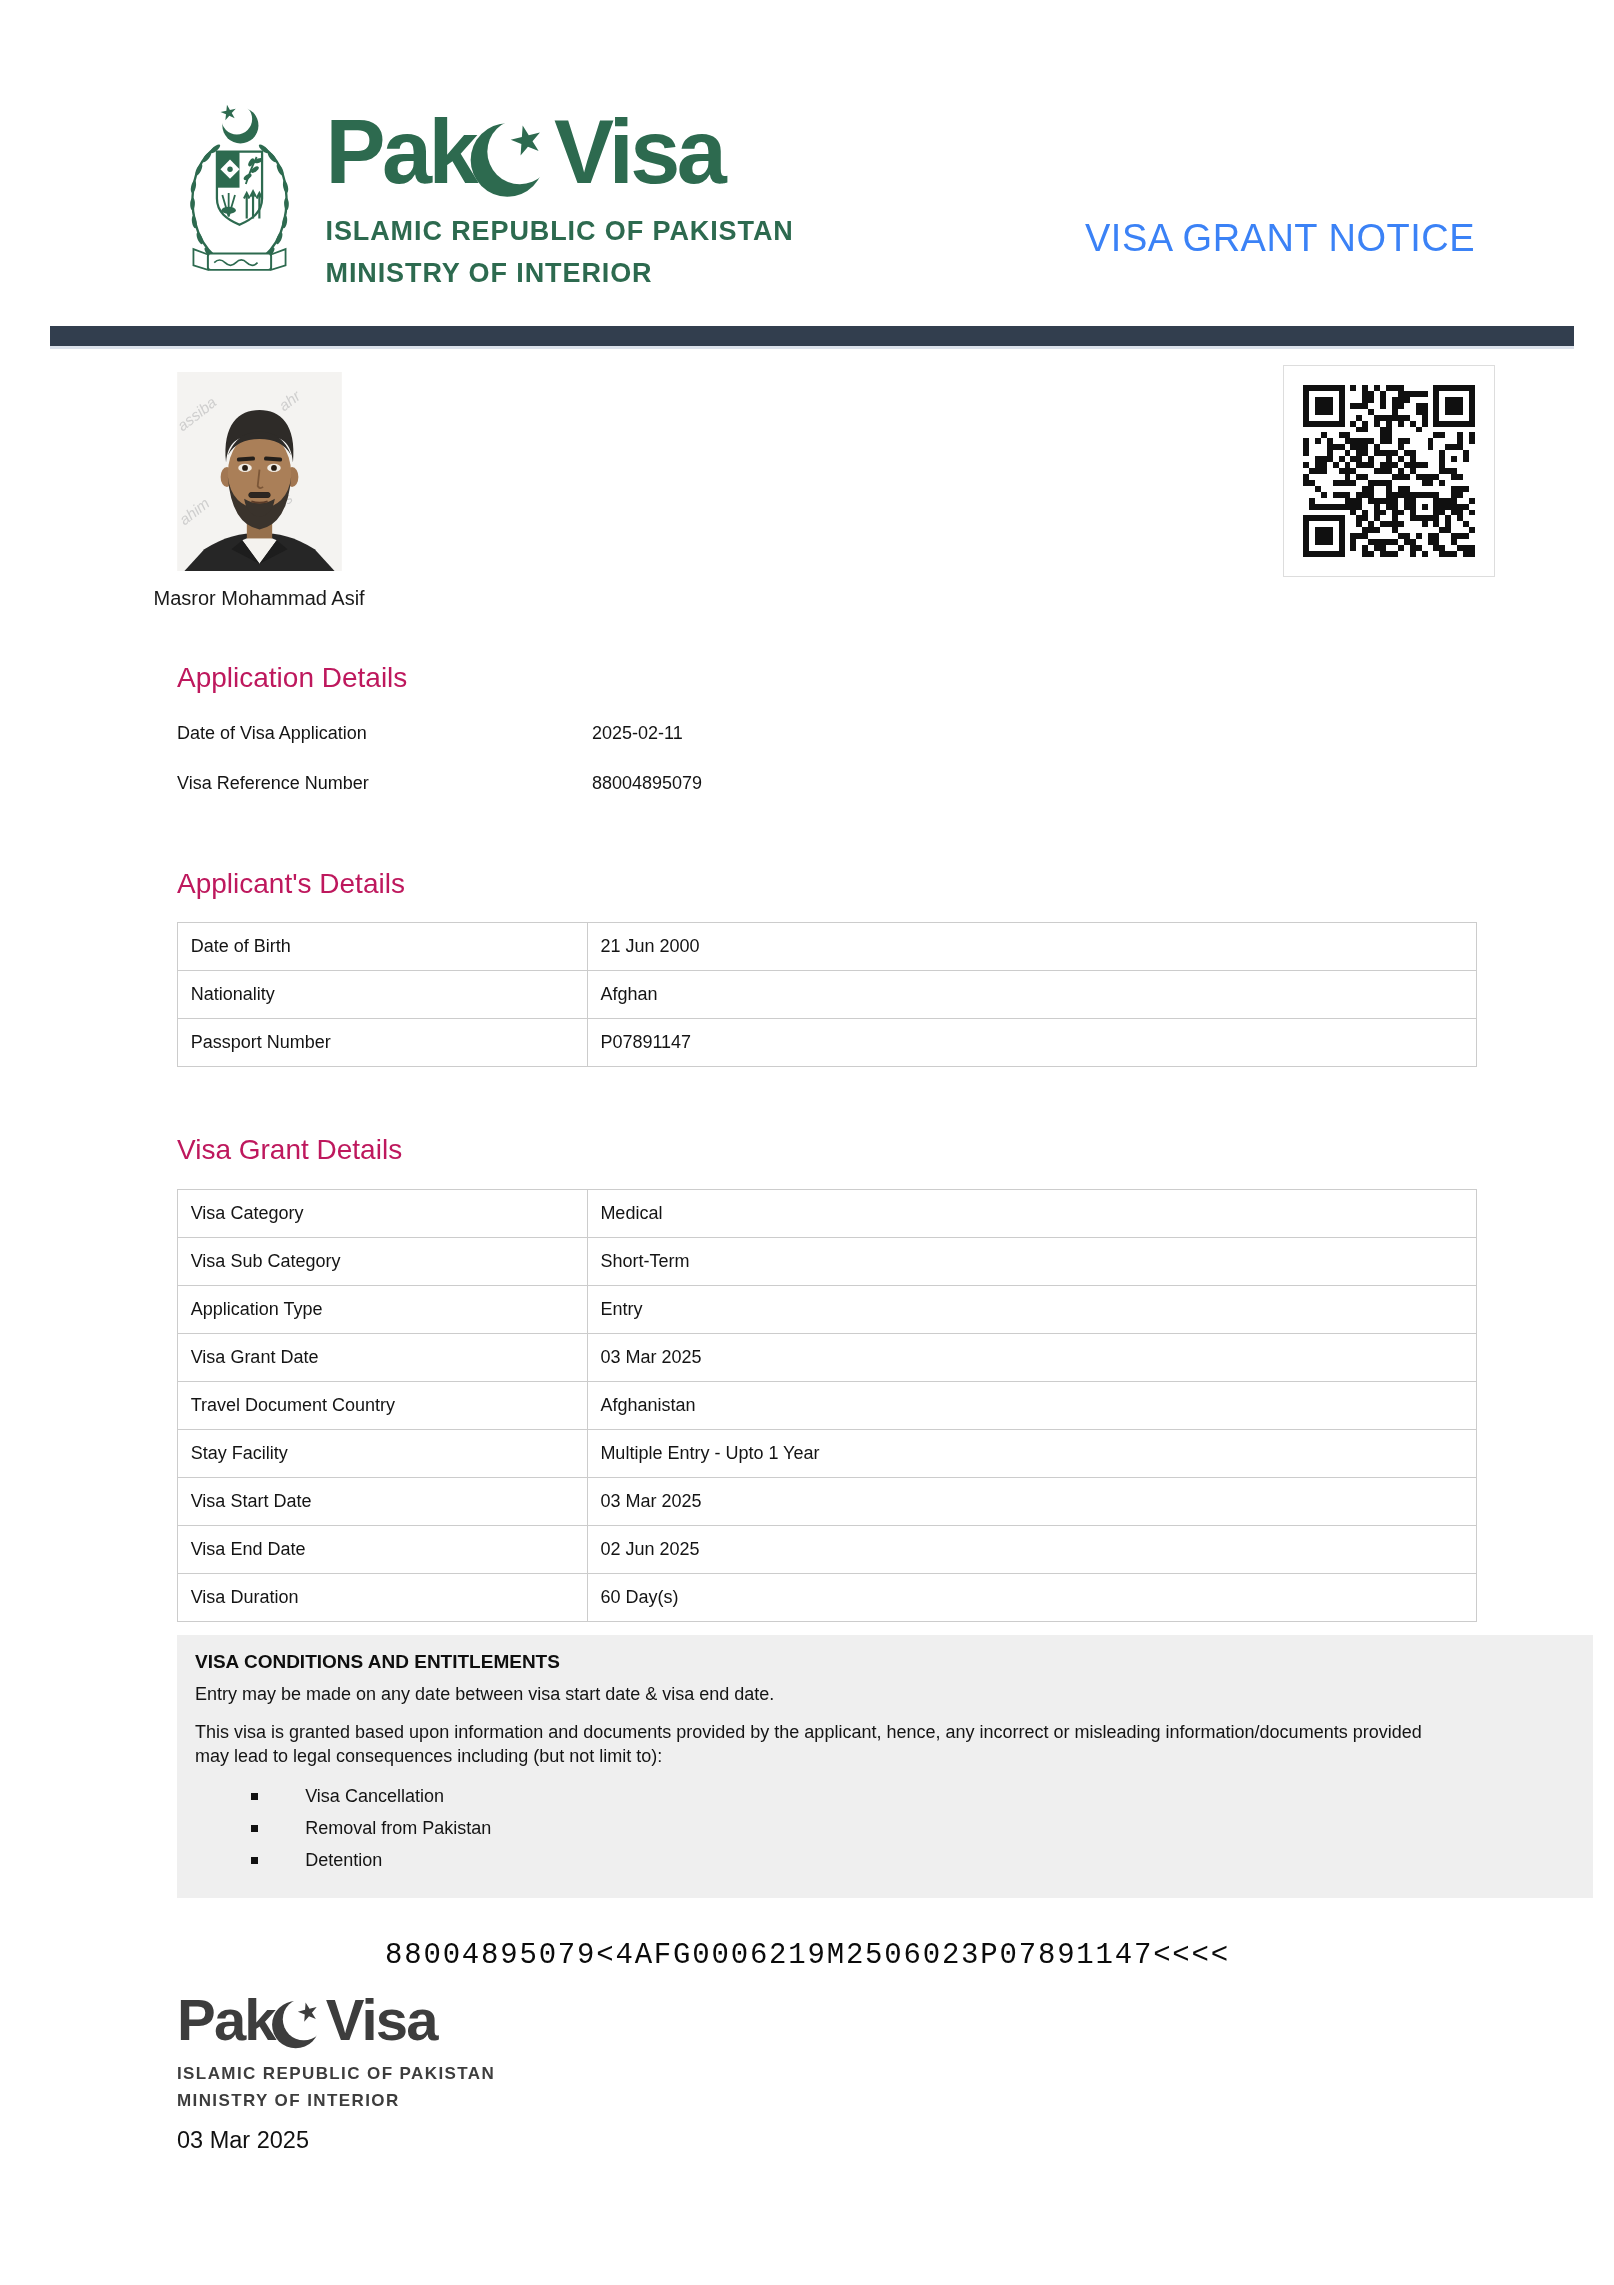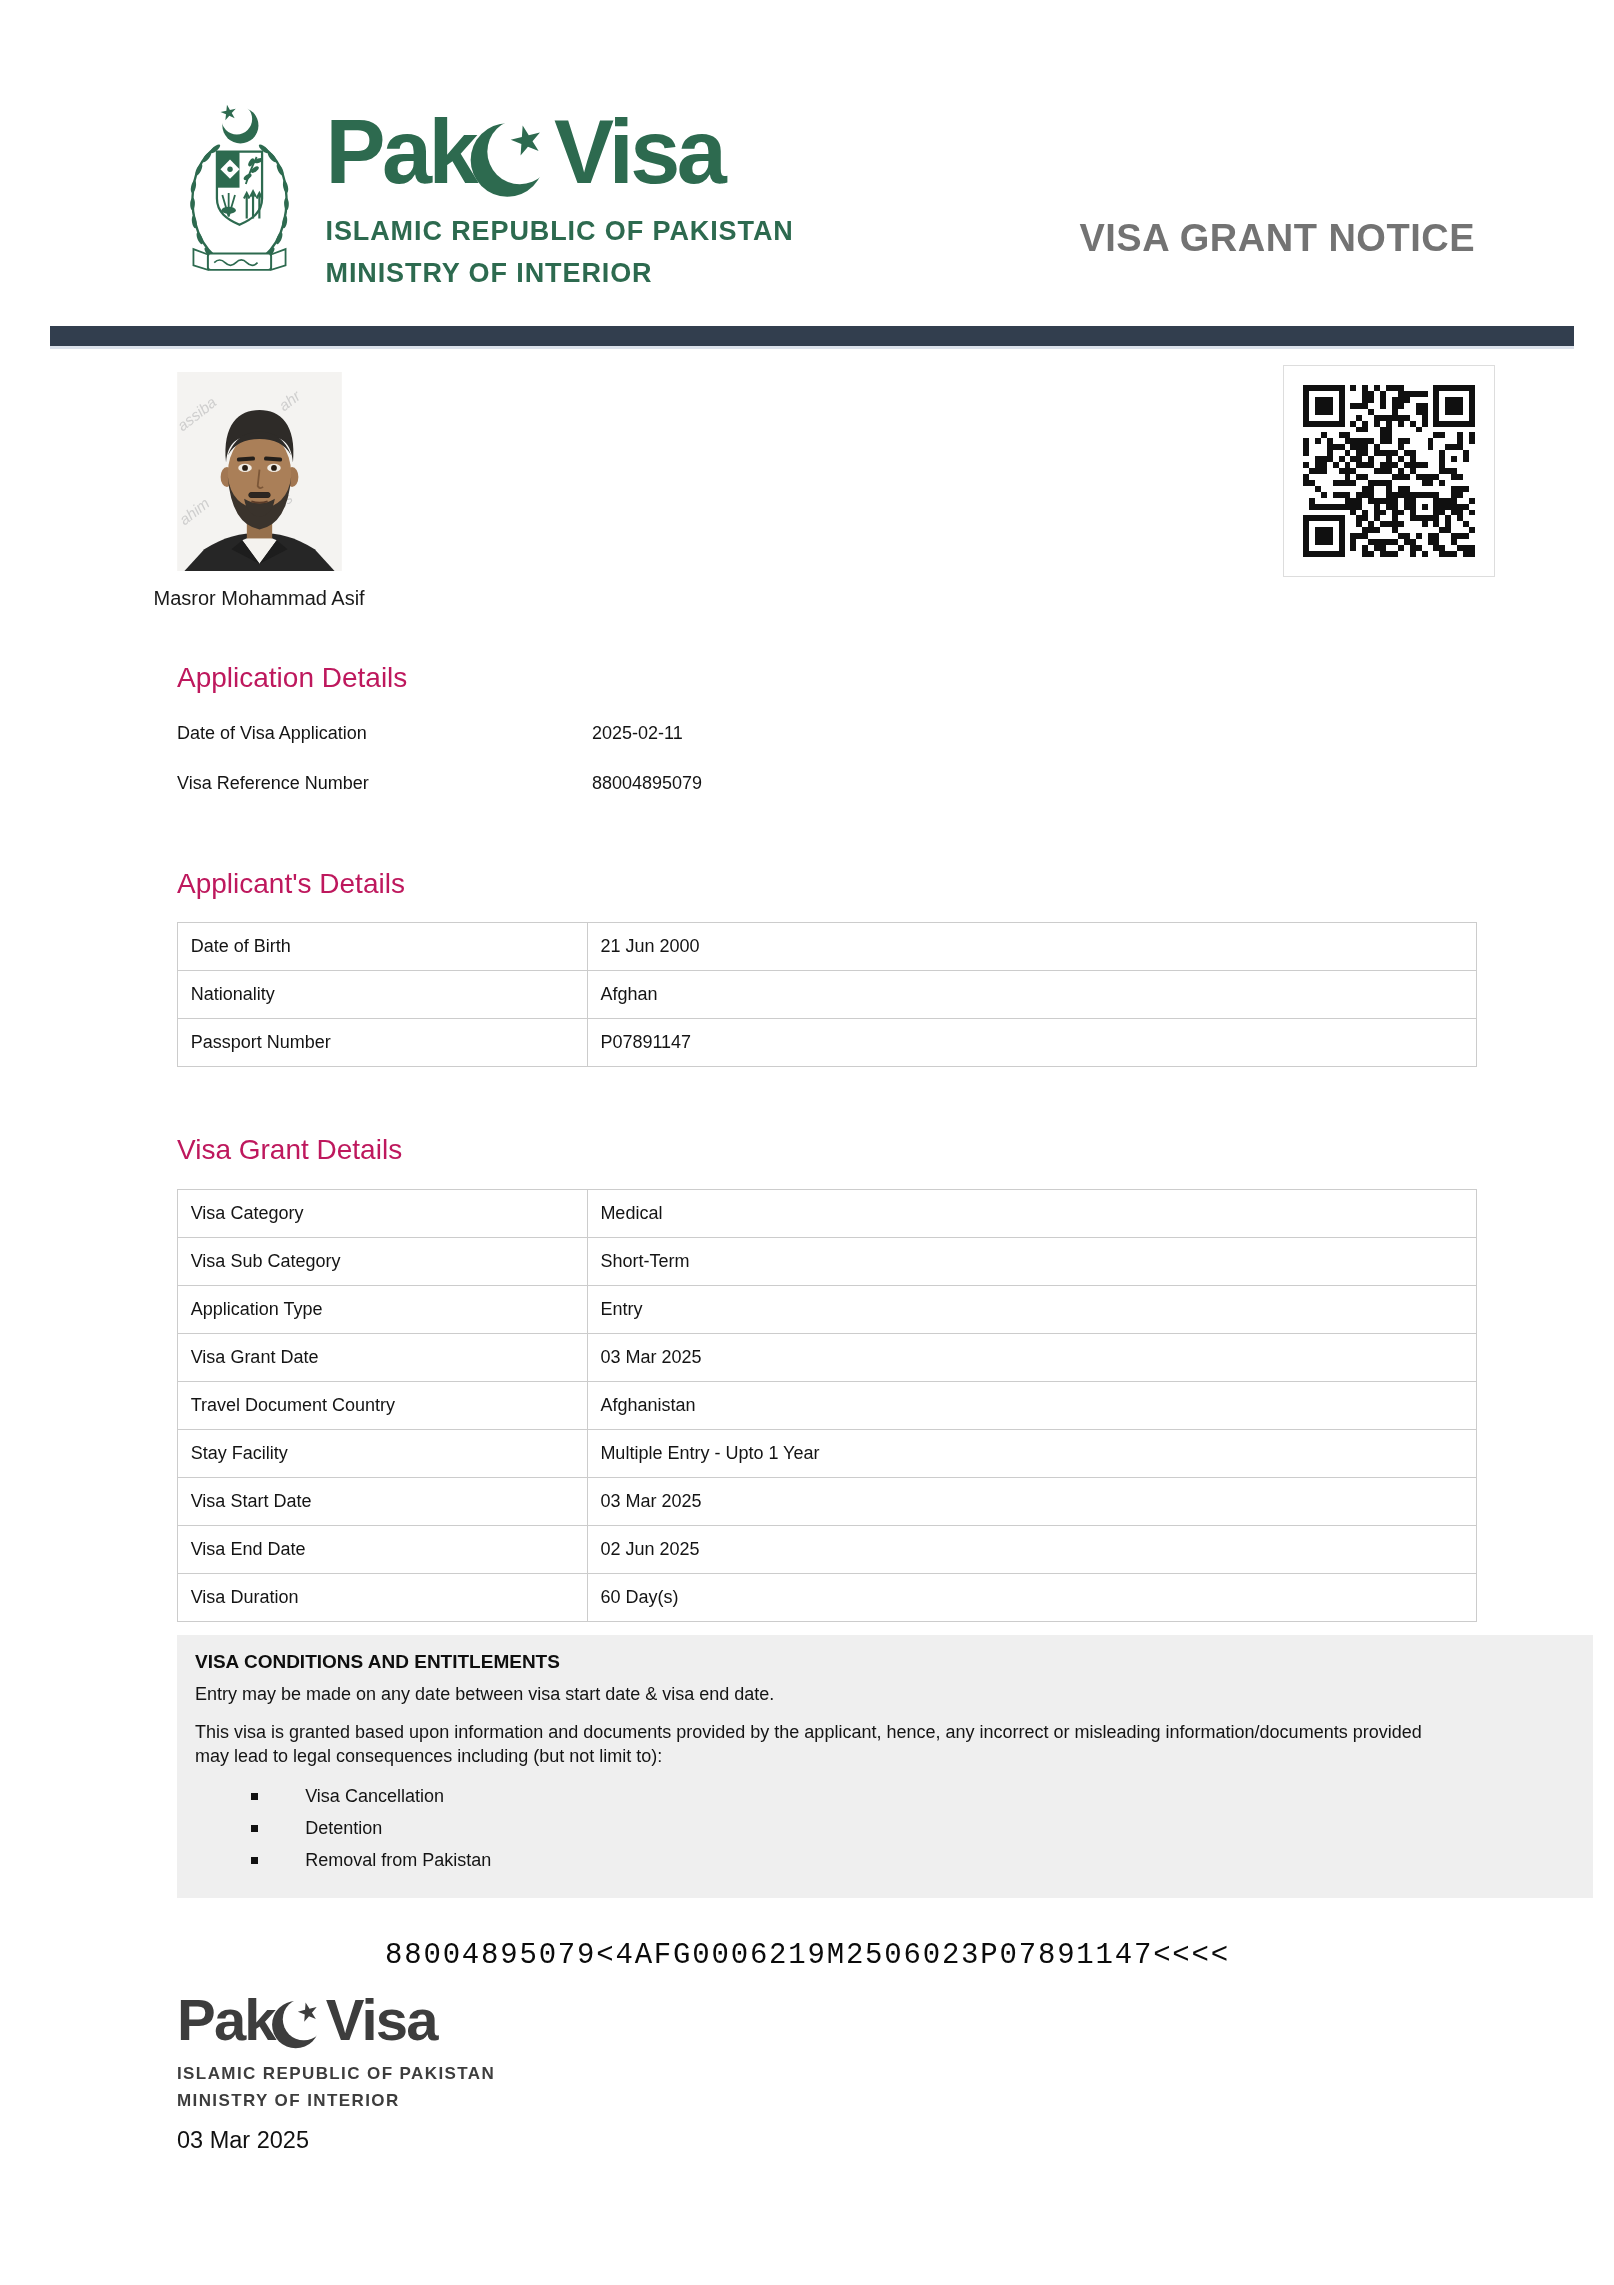--- a/index.html
+++ b/index.html
@@ -7,21 +7,21 @@
 
   
   .header{padding:101px 136px 0 177px;display:flex;align-items:flex-start;position:relative;}
   .emblem{flex:0 0 auto;}
   .logo-col{margin-left:23.5px;}
   .logo-row{display:flex;align-items:center;}
   .logo-word{font-size:90px;font-weight:bold;letter-spacing:-3.6px;color:#2d6a4f;line-height:1;}
   .logo-glyph{margin:0 -5.4px;position:relative;top:5.4px;}
   .org-line{font-size:27px;font-weight:bold;color:#2d6a4f;letter-spacing:0.9px;line-height:1.55;}
   .org-block{margin-top:9px;}
-  .notice-title{position:absolute;right:140px;top:217px;font-size:38px;font-weight:700;color:#737373;letter-spacing:0.5px;}
+  .notice-title{position:absolute;right:140px;top:217px;font-size:38px;font-weight:400;color:#3b82f6;letter-spacing:0.5px;}
 
   
   .bar{margin:31px 41px 0 50px;height:20px;background:#323e4e;border-bottom:3.6px solid #dbe1eb;}
 
   
   .id-row{display:flex;justify-content:space-between;align-items:flex-start;margin:23.5px 120px 0 177px;}
   .photo-wrap{width:235px;}
   .photo-caption{margin:12.7px 0 0 -23.5px;font-size:20px;color:#1a1a1a;white-space:nowrap;}
   .qr-box{width:172px;height:172px;padding:19px;border:0.9px solid #dddddd;background:#fff;margin-top:-7.2px;}
 
@@ -718,26 +718,26 @@
   <div class="cond-para">This visa is granted based upon information and documents provided by the applicant, hence, any incorrect or misleading information/documents provided may lead to legal consequences including (but not limit to):</div>
   <div class="cond-bullets">
 
       <div class="cond-bullet">
         <span class="bullet-square"></span>
         <span>Visa Cancellation</span>
       </div>
 
       <div class="cond-bullet">
         <span class="bullet-square"></span>
-        <span>Detention</span>
+        <span>Removal from Pakistan</span>
       </div>
 
       <div class="cond-bullet">
         <span class="bullet-square"></span>
-        <span>Removal from Pakistan</span>
+        <span>Detention</span>
       </div>
     </div>
 </div>
 
 <div class="mrz">
   <div class="mrz-line">88004895079&lt;4AFG0006219M2506023P07891147&lt;&lt;&lt;&lt;</div>
 </div>
 
 <div class="footer">
   <div class="f-logo-row">

